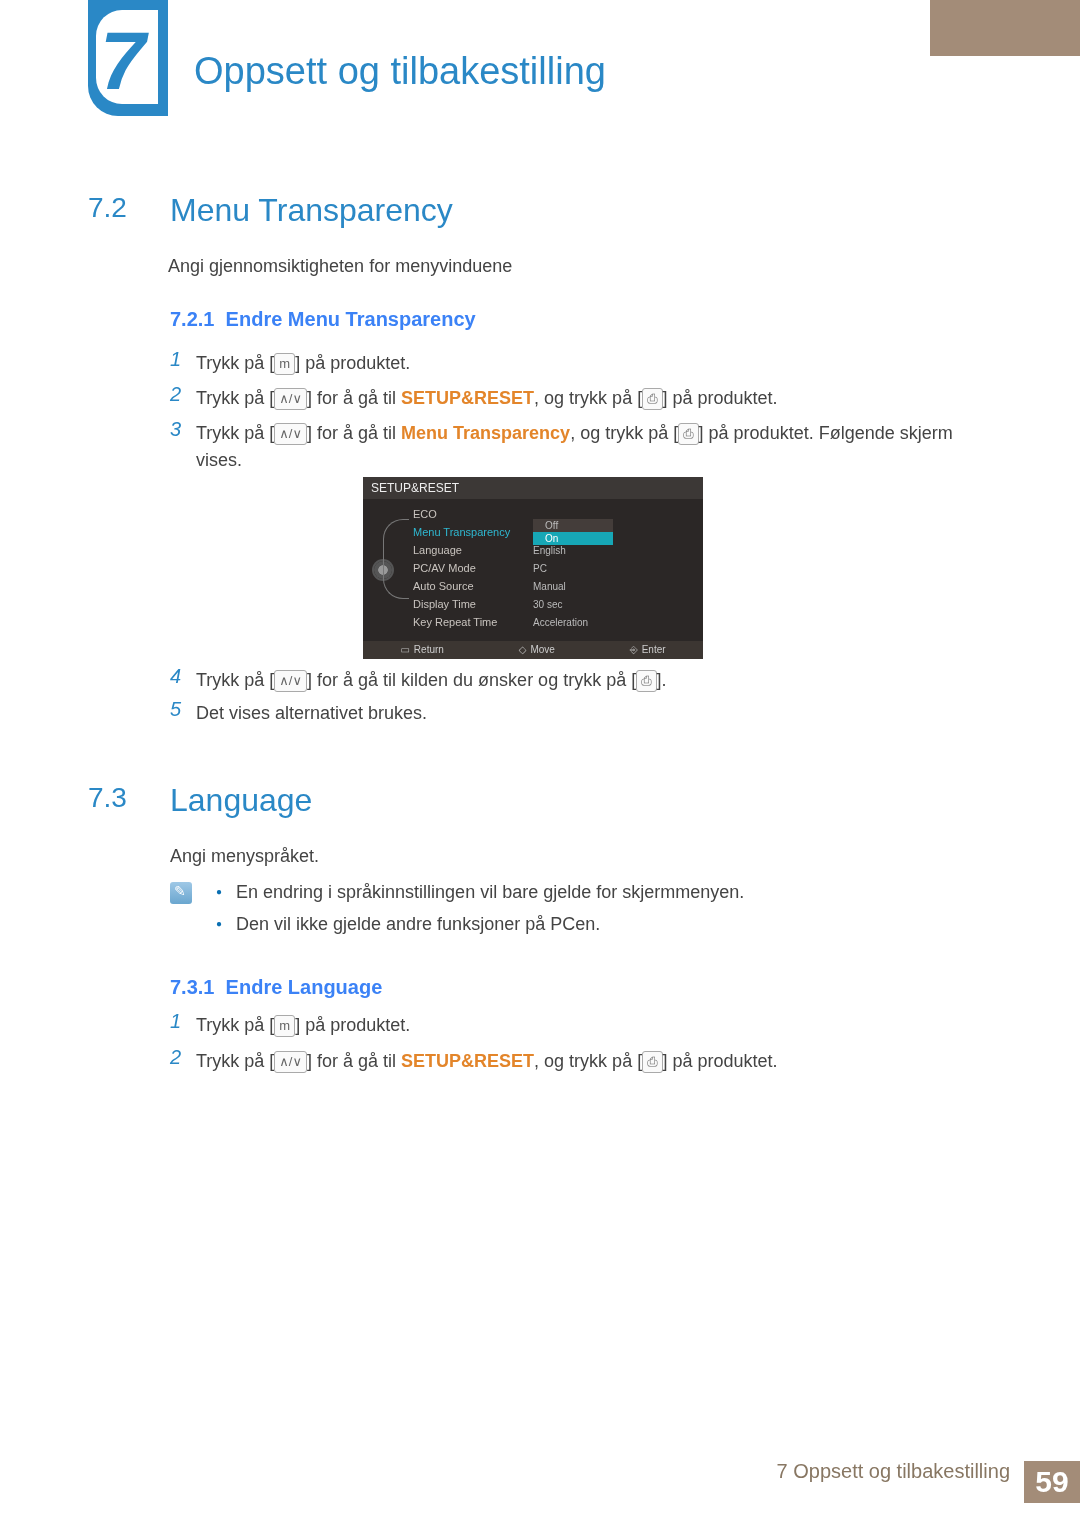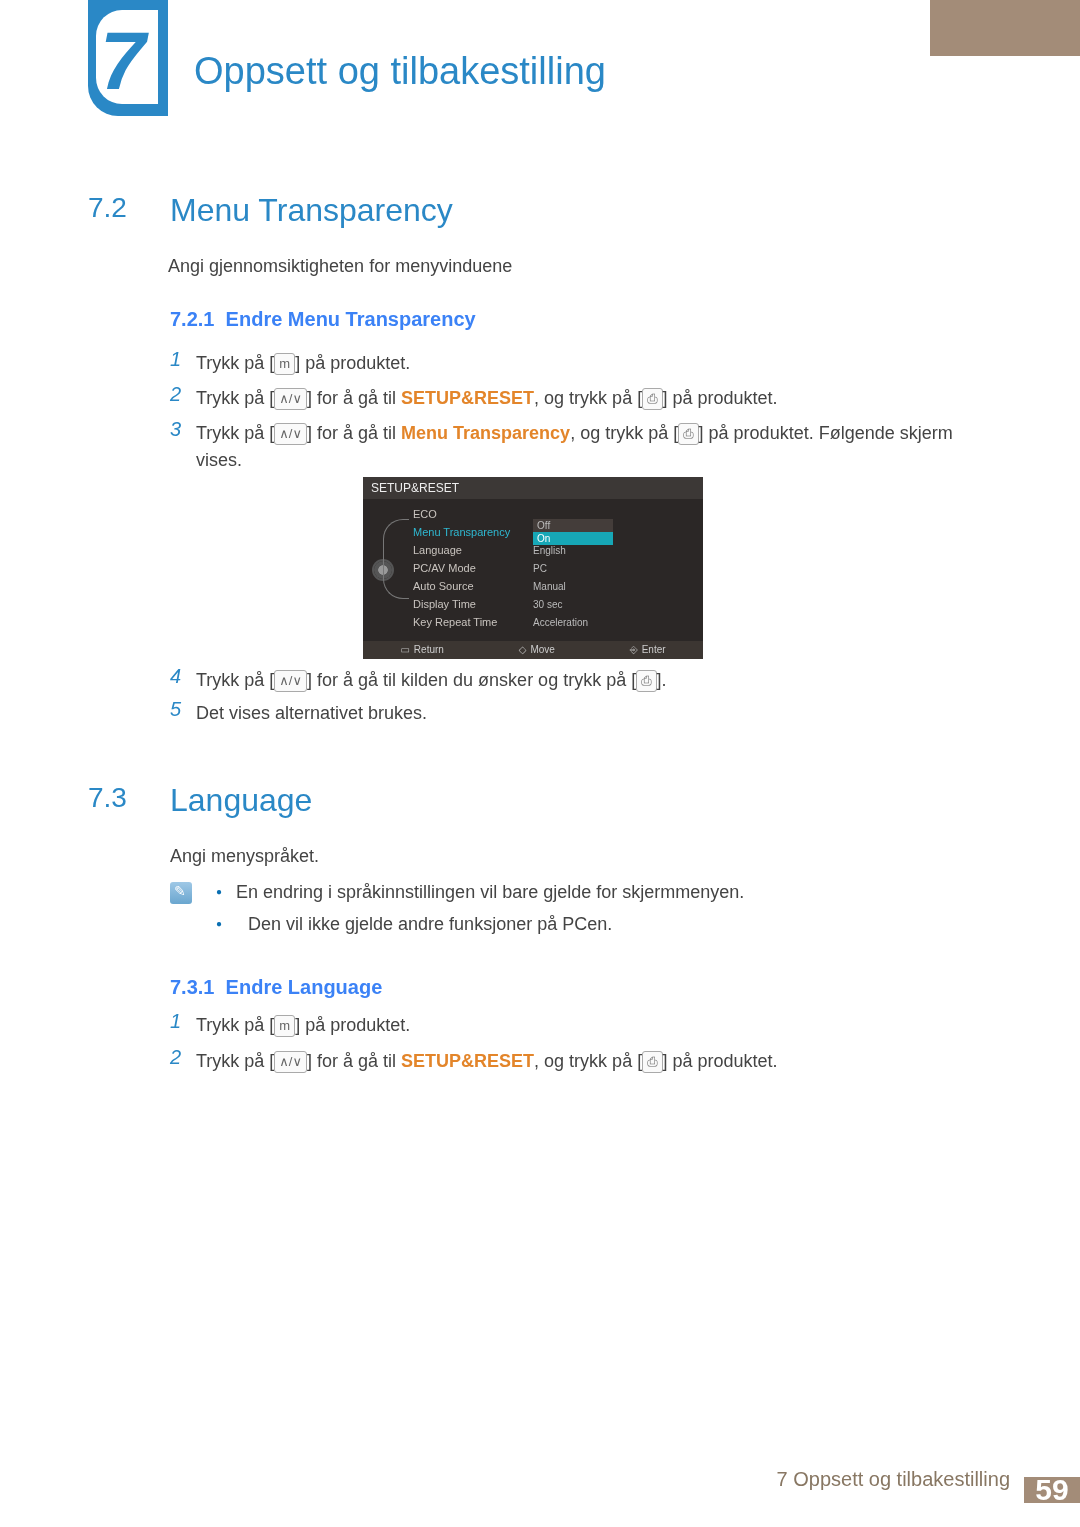--- a/index.html
+++ b/index.html
@@ -153,21 +153,21 @@
   .osd-menu {
     flex: 1;
     padding: 6px 0 10px 10px;
   }
   .osd-row { display: flex; height: 18px; align-items: center; }
   .osd-label { width: 120px; color: #c9c4bf; font-size: 11px; }
   .osd-val { font-size: 10px; color: #bbb; }
   .osd-label.active { color: #2fb8d1; }
   .osd-opt {
     width: 80px; font-size: 10px; color: #bbb;
-    background: #443d3a; padding: 1px 4px;
+    background: #443d3a; padding: 1px 12px;
   }
   .osd-opt.sel { background: #17a7b6; color: #fff; }
   .osd-footer {
     background: #3c3632;
     display: flex;
     justify-content: space-around;
     font-size: 10px;
     color: #ccc;
     padding: 3px 0;
   }
@@ -186,21 +186,21 @@
   .footer-text {
     font-size: 20px;
     color: #887763;
     margin-right: 14px;
   }
   .footer-page {
     background: #a38c78;
     color: #fff;
     font-size: 30px;
     font-weight: bold;
-    width: 56px; height: 26px;
+    width: 56px; height: 42px;
     display: flex;
     align-items: center;
     justify-content: center;
     margin-top: 22px;
   }
 </style>
 </head>
 <body>
 
 <div class="top-stripe"></div>
@@ -290,21 +290,21 @@
 
 <div class="section-num" style="left:88px; top:782px;">7.3</div>
 <div class="section-title" style="left:170px; top:782px;">Language</div>
 
 <div class="body-text" style="left:170px; top:846px;">Angi menyspråket.</div>
 
 <div class="note-icon" style="left:170px; top:882px;"></div>
 <div class="bullet" style="left:216px; top:886px;">●</div>
 <div class="body-text" style="left:236px; top:882px;">En endring i språkinnstillingen vil bare gjelde for skjermmenyen.</div>
 <div class="bullet" style="left:216px; top:918px;">●</div>
-<div class="body-text" style="left:248px; top:914px;text-align:right;">Den vil ikke gjelde andre funksjoner på PCen.</div>
+<div class="body-text" style="left:236px; top:914px;text-align:right;">Den vil ikke gjelde andre funksjoner på PCen.</div>
 
 <div class="sub-heading" style="left:170px; top:970px;margin-top:6px;">
   <span>7.3.1</span>&nbsp;&nbsp;<span>Endre Language</span>
 </div>
 
 <div class="step-num" style="left:170px; top:1010px;">1</div>
 <div class="step-text" style="left:196px; top:1012px;">
   <span>Trykk på [</span><span class="key-icon">m</span><span>] på produktet.</span>
 </div>
 

